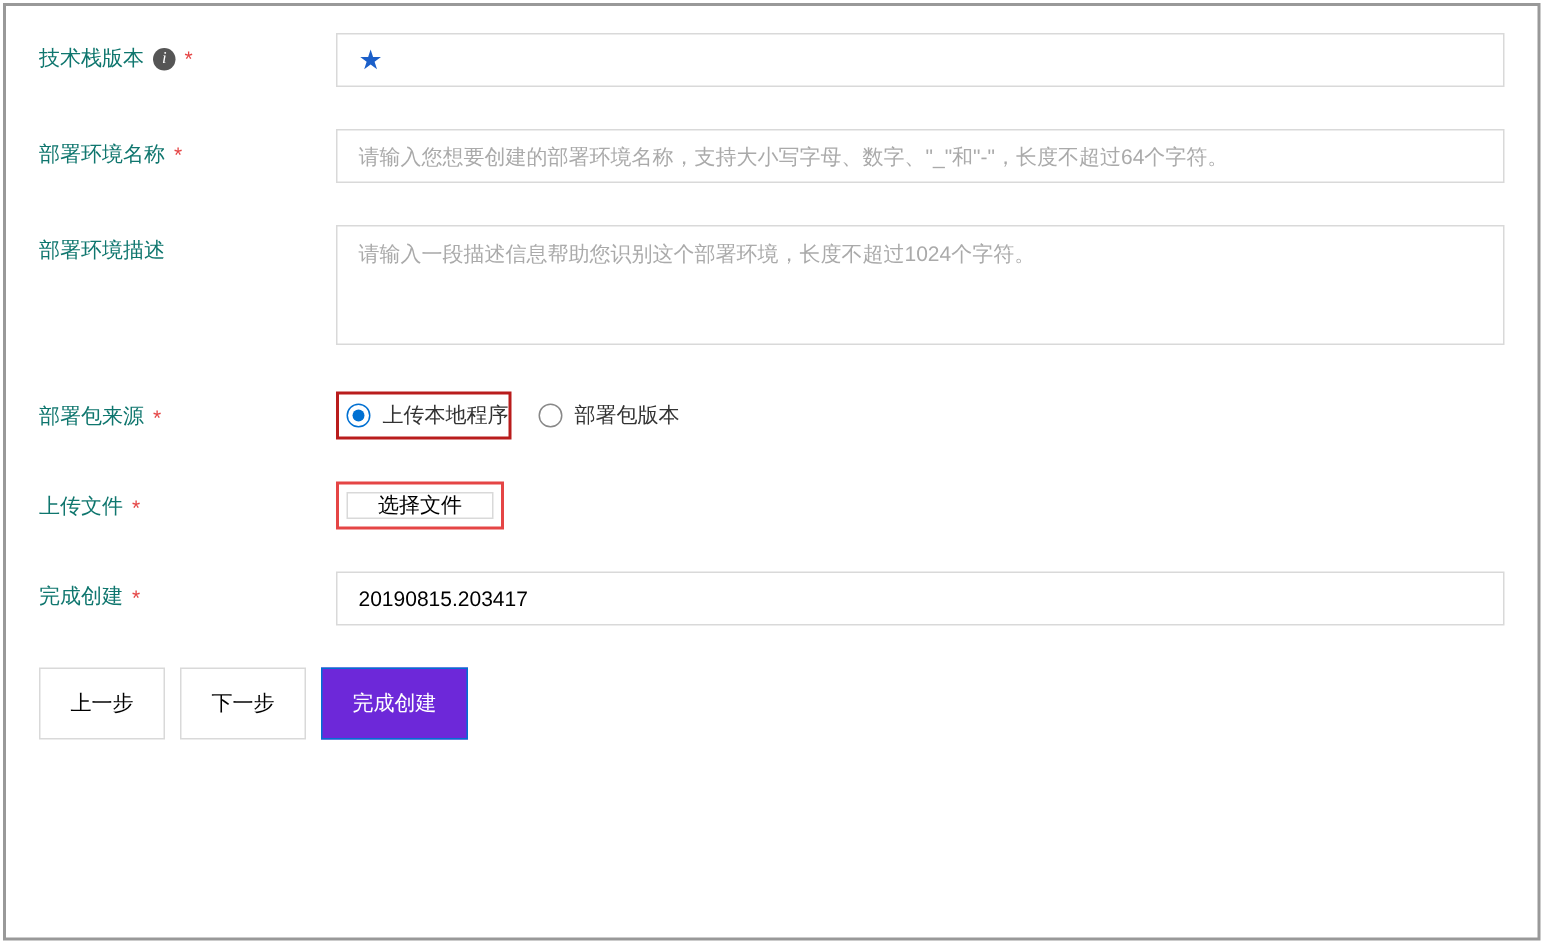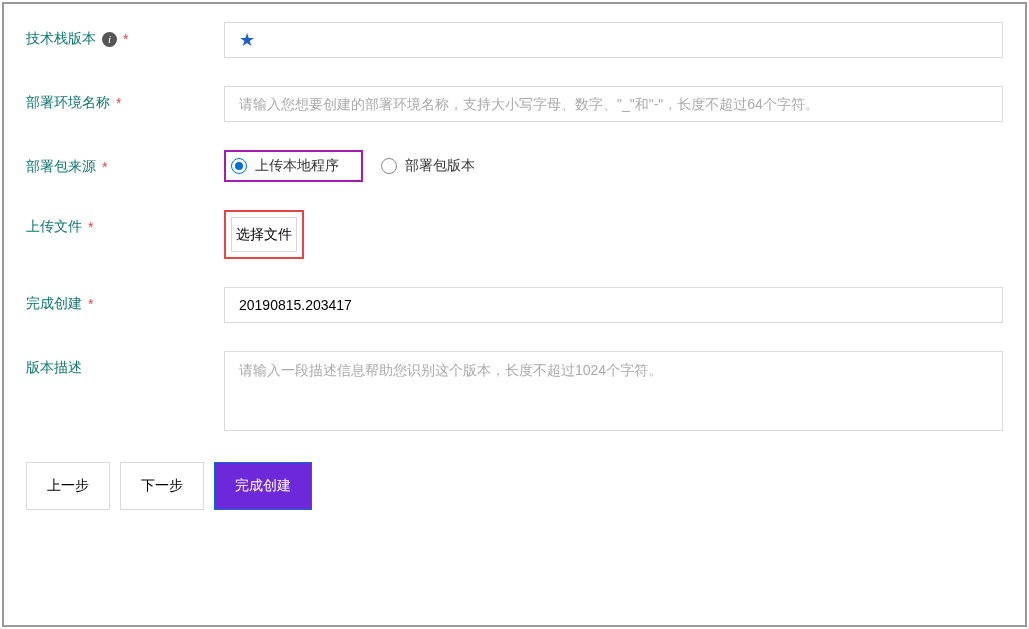--- a/index.html
+++ b/index.html
@@ -112,28 +112,28 @@
     .radio-circle.selected {
       border-color: #0070d2;
     }
     .radio-dot {
       width: 8px;
       height: 8px;
       border-radius: 50%;
       background: #0070d2;
     }
     .highlight-box {
-      border: 2px solid #a21caf;
-      padding: 5px 22px 5px 5px;
+      border: 2px solid #b91c1c;
+      padding: 5px 0 5px 5px;
       display: inline-flex;
       align-items: flex-start;
     }
     .file-button {
-      height: 35px;
-      padding: 0 4px;
+      height: 18px;
+      padding: 0 20px;
       border: 1px solid #d9d9d9;
       background: #fff;
       font-size: 14px;
       font-family: inherit;
       cursor: pointer;
       display: flex;
       align-items: center;
     }
     .highlight-button-wrap {
       display: inline-block;
@@ -183,20 +183,28 @@
   <div class="form-row">
     <div class="label-col">
       <span class="label-text">部署环境名称</span>
       <span class="required">*</span>
     </div>
     <div class="input-col">
       <input type="text" class="text-input" placeholder="请输入您想要创建的部署环境名称，支持大小写字母、数字、&quot;_&quot;和&quot;-&quot;，长度不超过64个字符。" style="">
     </div>
   </div>
 
+  <div class="form-row">
+    <div class="label-col">
+      <span class="label-text">部署环境描述</span>
+    </div>
+    <div class="input-col">
+      <textarea class="textarea-input" placeholder="请输入一段描述信息帮助您识别这个部署环境，长度不超过1024个字符。" style=""></textarea>
+    </div>
+  </div>
 
   <div class="form-row">
     <div class="label-col">
       <span class="label-text">部署包来源</span>
       <span class="required">*</span>
     </div>
     <div class="input-col">
       <div class="radio-group" style="padding-top:0;">
         <span class="highlight-box">
           <span class="radio-option">
@@ -229,28 +237,20 @@
   <div class="form-row">
     <div class="label-col">
       <span class="label-text">完成创建</span>
       <span class="required">*</span>
     </div>
     <div class="input-col">
       <input type="text" class="text-input" value="20190815.203417" style="">
     </div>
   </div>
 
-  <div class="form-row">
-    <div class="label-col">
-      <span class="label-text">版本描述</span>
-    </div>
-    <div class="input-col">
-      <textarea class="textarea-input" placeholder="请输入一段描述信息帮助您识别这个版本，长度不超过1024个字符。" style=""></textarea>
-    </div>
-  </div>
 
   <div class="button-row">
     <button type="button" class="btn">上一步</button>
     <button type="button" class="btn">下一步</button>
     <button type="button" class="btn btn-primary">完成创建</button>
   </div>
 
 </div>
 
 </body></html>

